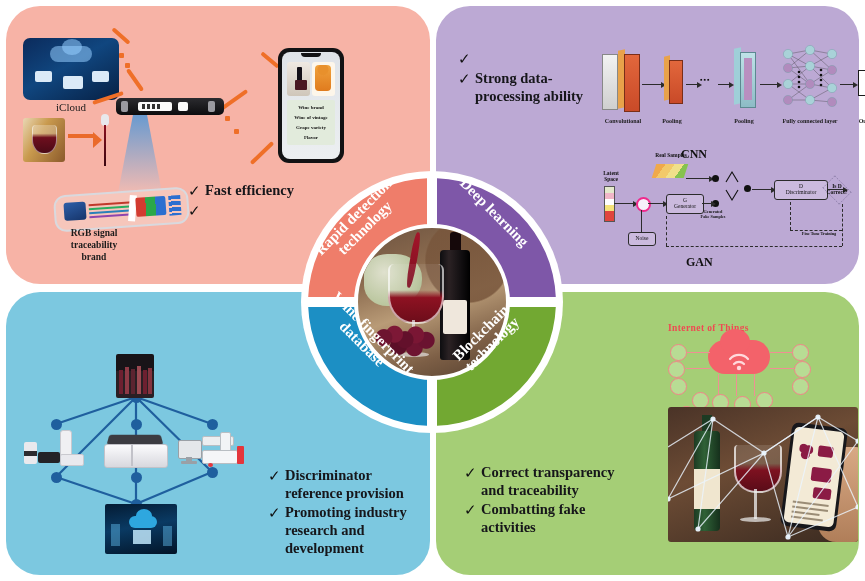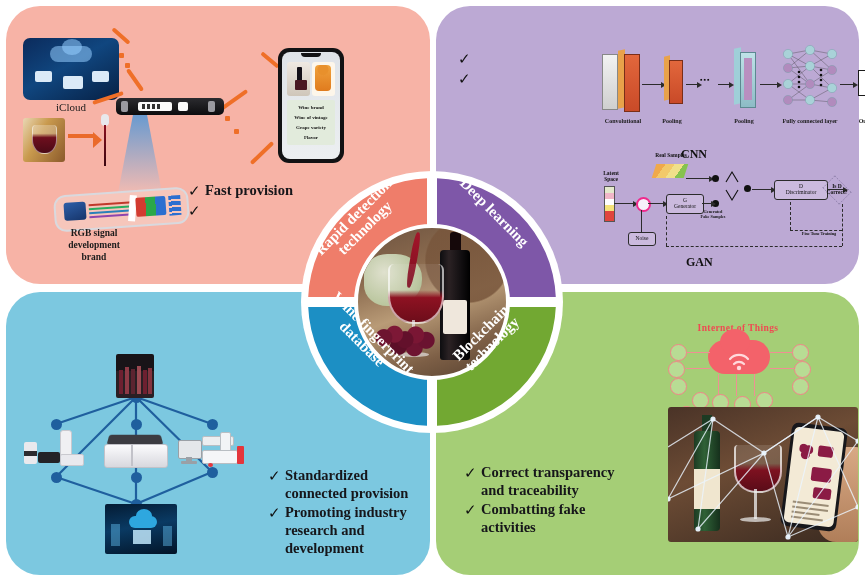--- a/index.html
+++ b/index.html
@@ -171,21 +171,21 @@
   .gdot{position:absolute;width:7px;height:7px;border-radius:50%;background:#111;}
   #gan-title{position:absolute;left:250px;top:249px;font-size:12px;font-weight:bold;color:#111;
      font-family:"Liberation Serif",serif;}
 
   
   #netsvg{position:absolute;left:0;top:0;}
   .node{position:absolute;width:11px;height:11px;border-radius:50%;background:#1f5f9e;}
   .eqimg{position:absolute;border-radius:2px;}
 
   
-  #iot-title{position:absolute;left:232px;top:31px;width:140px;text-align:center;
+  #iot-title{position:absolute;left:232px;top:31px;width:140px;text-align:left;
      font-size:9.5px;font-weight:bold;color:#ef4a52;font-family:"Liberation Serif",serif;
      letter-spacing:.4px;}
   #iot-cloud{position:absolute;left:272px;top:48px;width:62px;height:34px;border-radius:17px;
      background:#f3626a;}
   #iot-cloud:before{content:"";position:absolute;left:12px;top:-11px;width:30px;height:26px;
      border-radius:50%;background:#f3626a;}
   .iotnode{position:absolute;width:15px;height:15px;border-radius:50%;border:1.4px solid #f3848a;
      background:#b8dc94;}
   .iotline{position:absolute;background:#f08f94;}
 
@@ -270,21 +270,21 @@
       <div class="chip-line" id="cl1"></div>
       <div class="chip-line" id="cl2"></div>
       <div class="chip-line" id="cl3"></div>
       <div class="chip-line" id="cl4"></div>
       <div id="chip-white"></div>
       <div id="chip-rgbblock"></div>
       <div id="chip-bars"></div>
     </div>
     <div class="chip-cap" id="chipcap1">
       <div>RGB signal</div>
-      <div>development</div>
+      <div>traceability</div>
       <div>brand</div>
     </div>
 
     <div id="phone">
       <div id="phone-screen">
         <div id="ph-notch"></div>
         <div id="ph-imgrow">
           <div id="ph-img1">
             <div id="ph-b"></div>
             <div id="ph-b2"></div>
@@ -298,36 +298,37 @@
           <div class="ph-item">Wine of vintage</div>
           <div class="ph-item">Grape variety</div>
           <div class="ph-item">Flavor</div>
         </div>
       </div>
     </div>
 
     <div class="bullets" style="left:182px;top:176px;width:120px;">
       <div class="bullet">
         <span class="chk">✓</span>
-        <span class="btxt">Fast provision</span>
+        <span class="btxt">Fast efficiency</span>
       </div>
       <div class="bullet">
         <span class="chk">✓</span>
       </div>
     </div>
   </div>
 
   <div class="quad q-tr">
 
     <div class="bullets" style="left:22px;top:44px;width:152px;">
       <div class="bullet">
         <span class="chk">✓</span>
       </div>
       <div class="bullet">
         <span class="chk">✓</span>
+        <span class="btxt">Strong data-processing ability</span>
       </div>
     </div>
 
     <div id="cnn">
       <div class="slab" style="left:0px;top:14px;width:14px;height:54px;background:linear-gradient(180deg,#f2f2f2,#cfcfcf);border:1px solid #888;"></div>
       <div class="slab" style="left:16px;top:10px;width:7px;height:58px;background:#e8a24a;transform:skewY(-12deg);"></div>
       <div class="slab" style="left:22px;top:14px;width:14px;height:56px;background:linear-gradient(180deg,#e2673c,#c94a28);border:1px solid #7a2e18;"></div>
       <div class="arw" style="left:40px;top:44px;width:20px;"></div>
       <div class="slab" style="left:62px;top:16px;width:6px;height:44px;background:#e8a24a;transform:skewY(-12deg);"></div>
       <div class="slab" style="left:67px;top:20px;width:12px;height:42px;background:linear-gradient(180deg,#e2673c,#c94a28);border:1px solid #7a2e18;"></div>
@@ -499,21 +500,21 @@
       <div style="position:absolute;left:24px;top:12px;width:28px;height:12px;border-radius:7px;background:#2ea7df;"></div>
       <div style="position:absolute;left:31px;top:5px;width:16px;height:13px;border-radius:50%;background:#2ea7df;"></div>
       <div style="position:absolute;left:28px;top:26px;width:18px;height:14px;background:#bfe6fa;opacity:.85;"></div>
       <div style="position:absolute;left:6px;top:20px;width:9px;height:22px;background:rgba(100,190,240,.45);"></div>
       <div style="position:absolute;left:58px;top:22px;width:9px;height:20px;background:rgba(100,190,240,.45);"></div>
     </div>
 
     <div class="bullets" style="left:262px;top:175px;width:150px;">
       <div class="bullet">
         <span class="chk">✓</span>
-        <span class="btxt">Standardized connected provision</span>
+        <span class="btxt">Discriminator reference provision</span>
       </div>
       <div class="bullet">
         <span class="chk">✓</span>
         <span class="btxt">Promoting industry research and development</span>
       </div>
     </div>
   </div>
 
   <div class="quad q-br">
 

